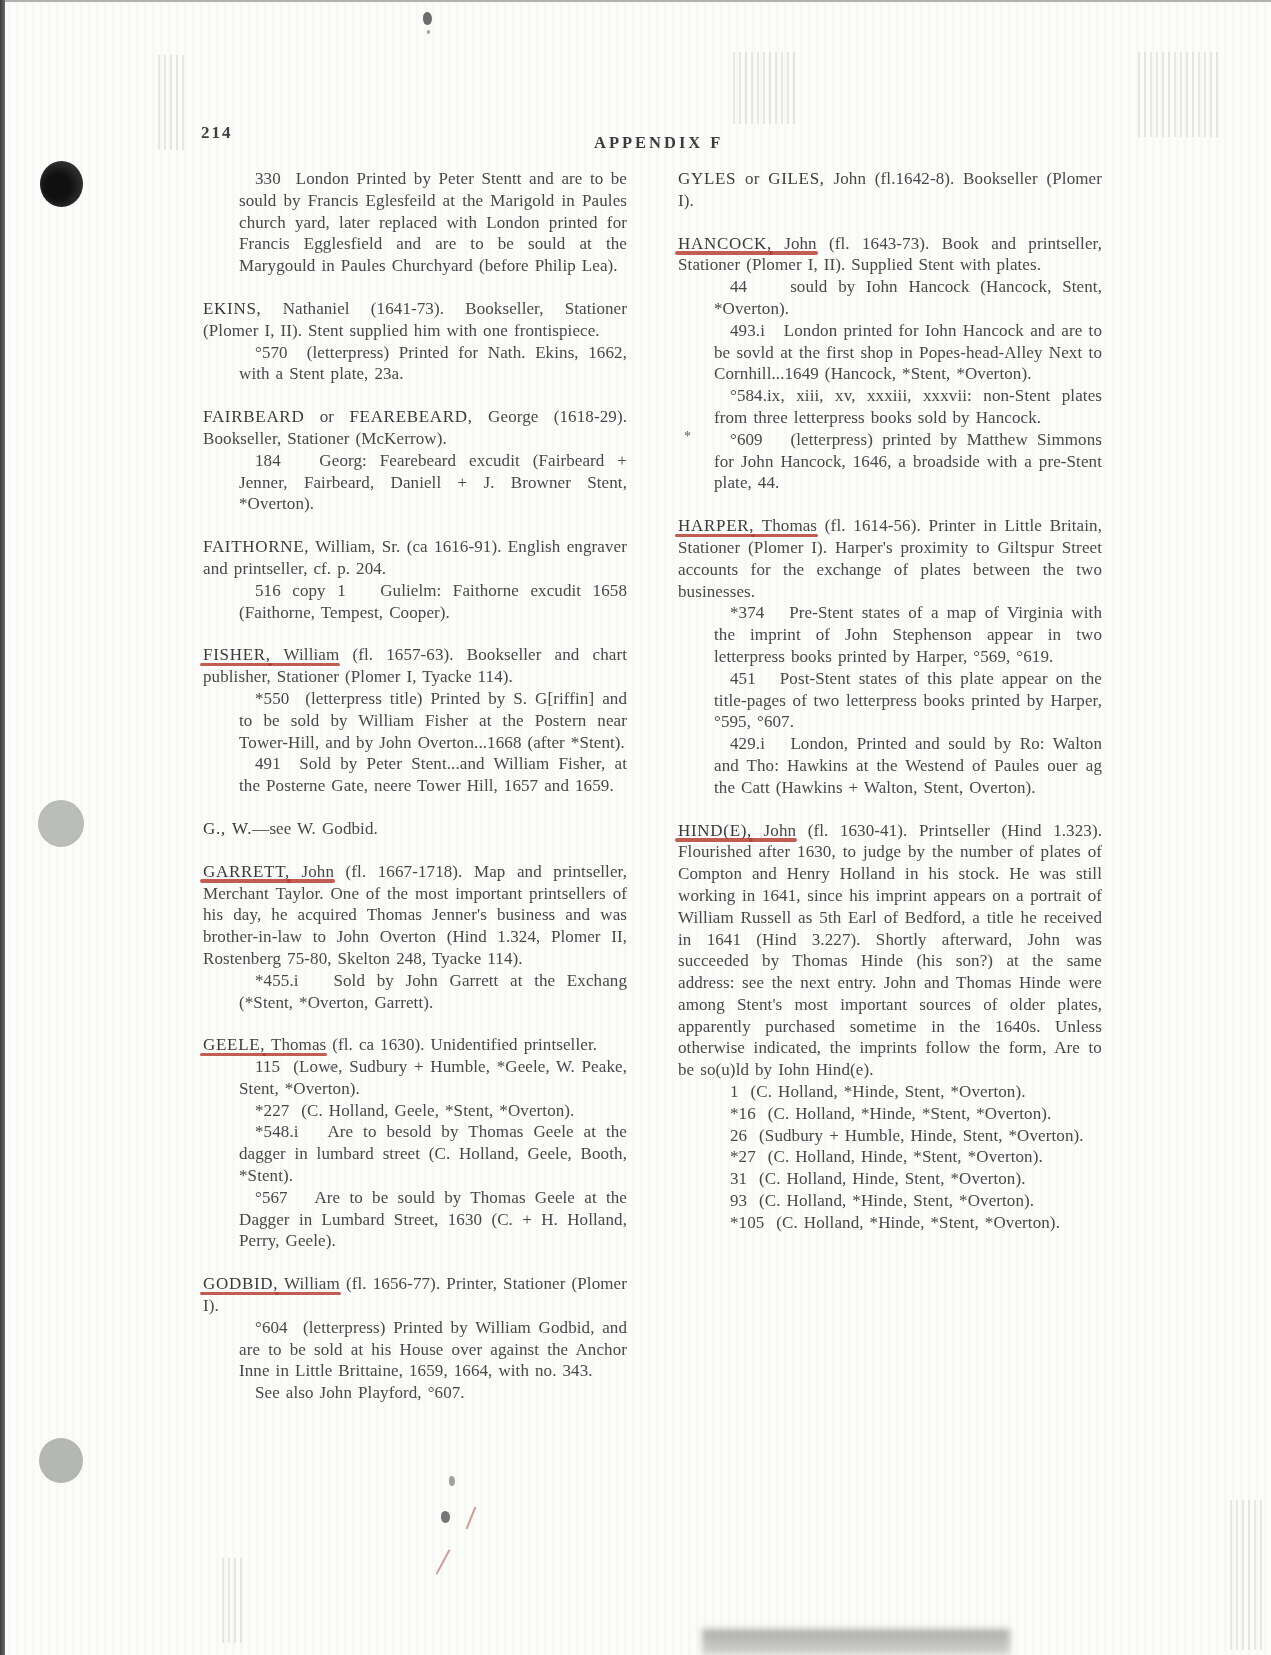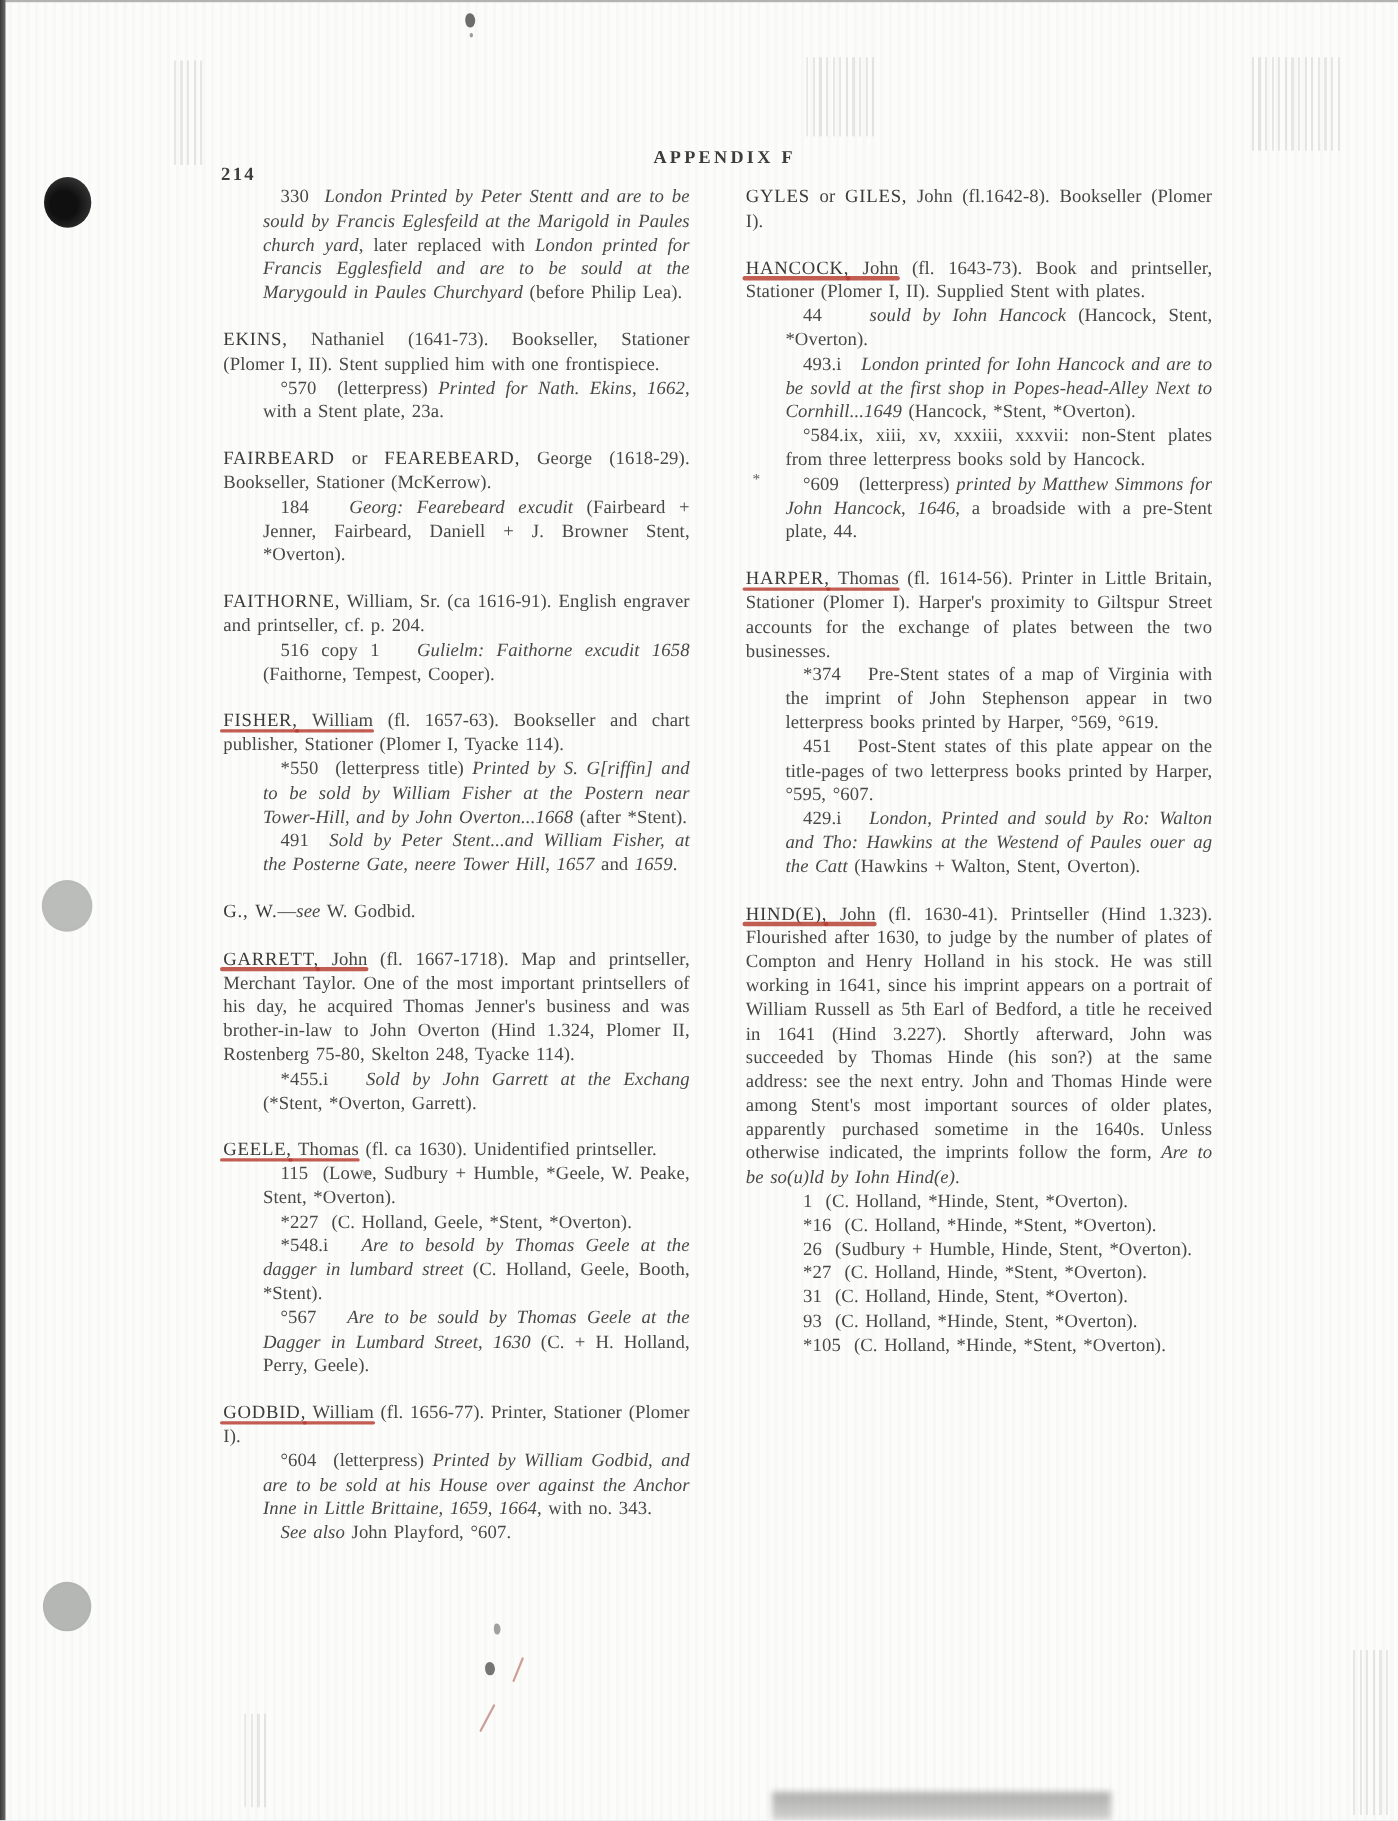--- a/index.html
+++ b/index.html
@@ -14,33 +14,33 @@
   .topline{position:absolute;left:0;top:0;width:100%;height:2px;background:#b2b2b0;}
   .edgestrip{position:absolute;left:0;top:0;width:5px;height:100%;
     background:linear-gradient(90deg,#3c3c3c,#6b6b6b);}
   .punch{position:absolute;border-radius:50%;}
   .punch.dark{left:40px;top:161px;width:43px;height:46px;
     background:radial-gradient(circle at 42% 55%, #101010 0 35%, #343434 75%, #4a4a4a);}
   .punch.mid{left:38px;top:800px;width:46px;height:47px;
     background:radial-gradient(circle at 50% 50%, #babdba 0 60%, #b0b3b0);}
   .punch.low{left:39px;top:1438px;width:44px;height:45px;
     background:radial-gradient(circle at 50% 50%, #b4b7b4 0 60%, #a9aca9);}
-  .pagenum{position:absolute;left:201px;top:149px;font-size:17px;font-weight:bold;
+  .pagenum{position:absolute;left:201px;top:123px;font-size:17px;font-weight:bold;
     letter-spacing:2px;color:#3f3f3f;}
   .apptitle{position:absolute;left:594px;top:133px;font-size:16.5px;
     letter-spacing:3px;color:#3c3c3c;font-weight:600;text-align:right;}
   .col{position:absolute;top:168px;width:424px;font-size:17px;line-height:21.8px;
     text-align:justify;word-spacing:1.6px;letter-spacing:0.1px;}
   .col-left{left:203px;}
   .col-right{left:678px;}
   .para{margin:0;}
   .para.gap{margin-top:21px;}
   .para.cite{padding-left:36px;text-indent:16px;}
   .b{font-weight:normal;letter-spacing:0.7px;color:#3a3a3a;}
-  .i{font-style:italic;}
+  .i{}
   .rl{position:relative;}
   .rl::after{content:'';position:absolute;left:-3px;right:-1px;bottom:-2px;height:3.4px;
     background:#b5392d;opacity:0.82;border-radius:2px;}
   .mark{position:absolute;color:#6a6a6a;}
   .blob{position:absolute;background:#3d3d3d;border-radius:45% 55% 50% 50%;}
   .slash{position:absolute;width:2.4px;border-radius:2px;}
   .band{position:absolute;background:repeating-linear-gradient(90deg, rgba(120,120,122,0.16) 0 2px, transparent 2px 6px);}
   .botbar{position:absolute;left:702px;top:1629px;width:308px;height:26px;
     background:linear-gradient(#8d8d8b,#c2c2c0);filter:blur(3px);opacity:0.7;}
 </style>

